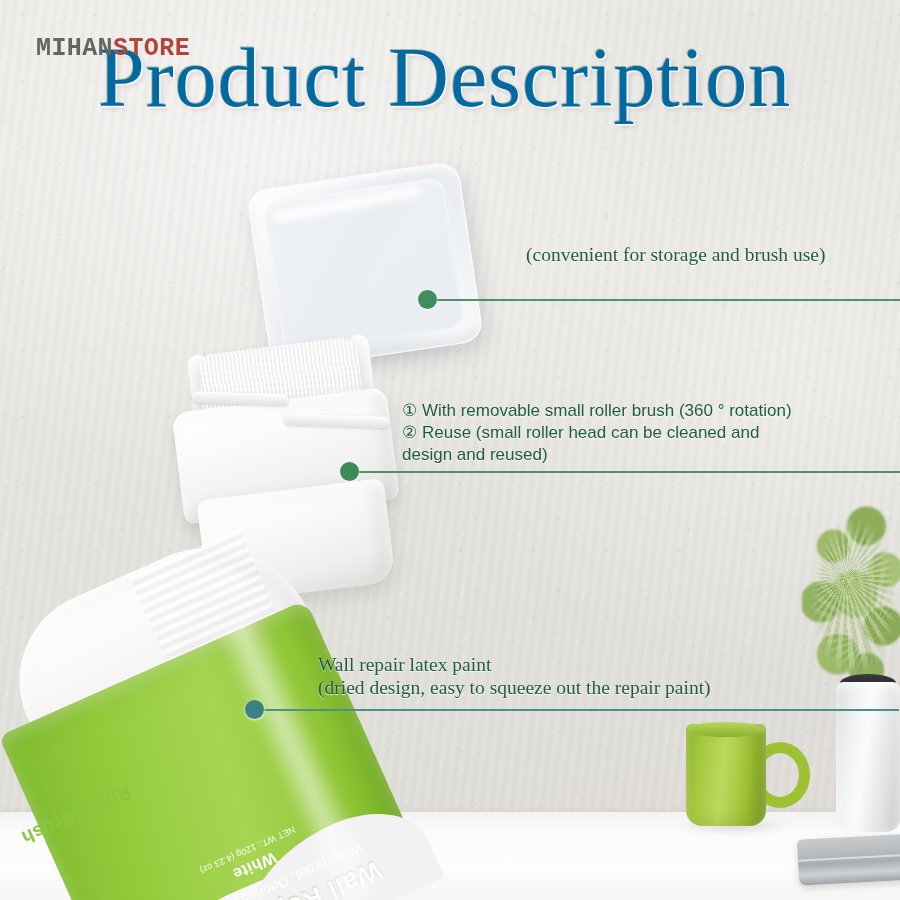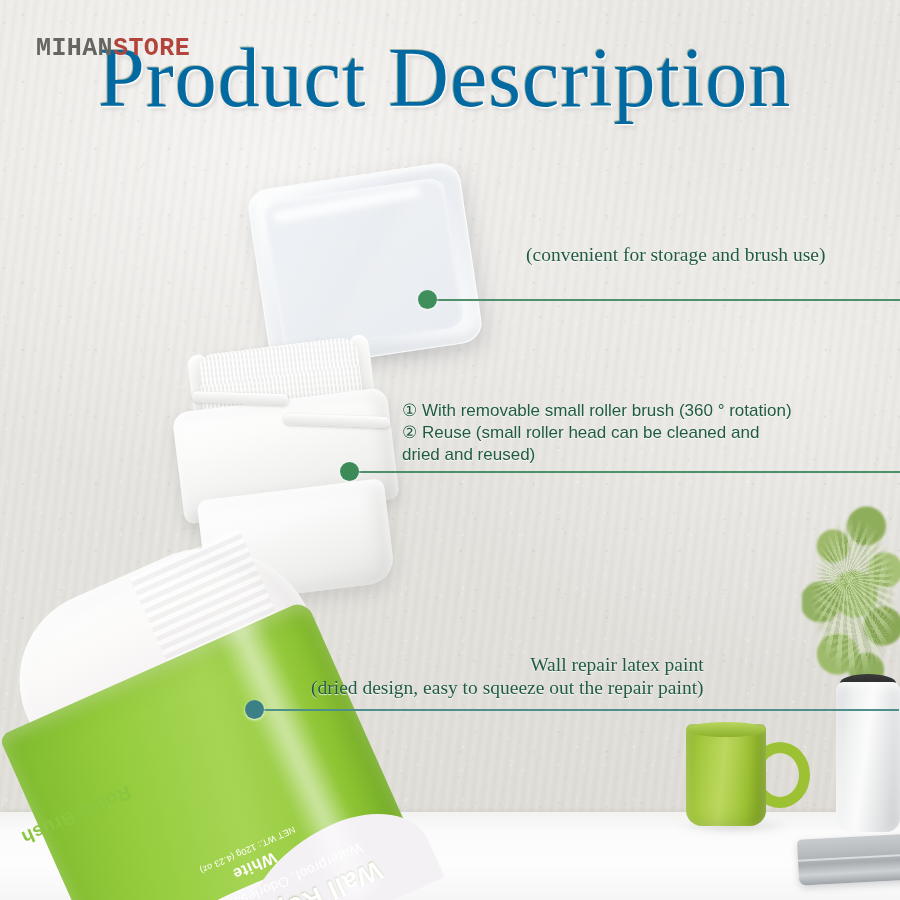--- a/index.html
+++ b/index.html
@@ -317,21 +317,21 @@
   #ann1 .dot{left:0;top:0;background:#3f8f5c;}
   #ann1 .line{left:14px;top:8.5px;width:886px;background:#4e8f6c;}
   #ann1 .txt{left:108px;top:-47px;}
   
   #ann2 .dot{left:0;top:0;background:#3b8a58;}
   #ann2 .line{left:14px;top:8.5px;width:560px;background:#4e8f6c;}
   #ann2 .txt{left:62px;top:-62px;}
   
   #ann3 .dot{left:0;top:0;background:#3c8087;}
   #ann3 .line{left:14px;top:8.5px;width:640px;background:#4e8f8c;}
-  #ann3 .txt{left:66px;top:-47px;text-align:right;}
+  #ann3 .txt{left:73px;top:-47px;}
 </style>
 </head>
 <body>
 
 <div id="stage">
 
   <div class="wall"></div>
   <div class="wall-tex"></div>
   <div class="wall-streaks"></div>
   <div class="desk-edge"></div>
@@ -406,21 +406,21 @@
       <div>(convenient for storage and brush use)</div>
     </div>
   </div>
 
   <div class="ann ann-sans" id="ann2" style="left:340px;top:462px;">
     <div class="line"></div>
     <div class="dot"></div>
     <div class="txt">
       <div>① With removable small roller brush (360 ° rotation)</div>
       <div>② Reuse (small roller head can be cleaned and</div>
-      <div>dried and reused)</div>
+      <div>design and reused)</div>
     </div>
   </div>
 
   <div class="ann ann-serif" id="ann3" style="left:245px;top:700px;">
     <div class="line"></div>
     <div class="dot"></div>
     <div class="txt">
       <div>Wall repair latex paint</div>
       <div>(dried design, easy to squeeze out the repair paint)</div>
     </div>

